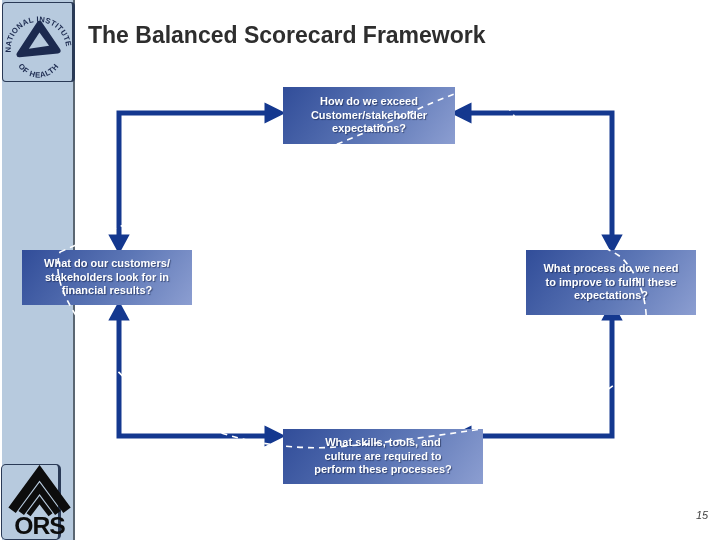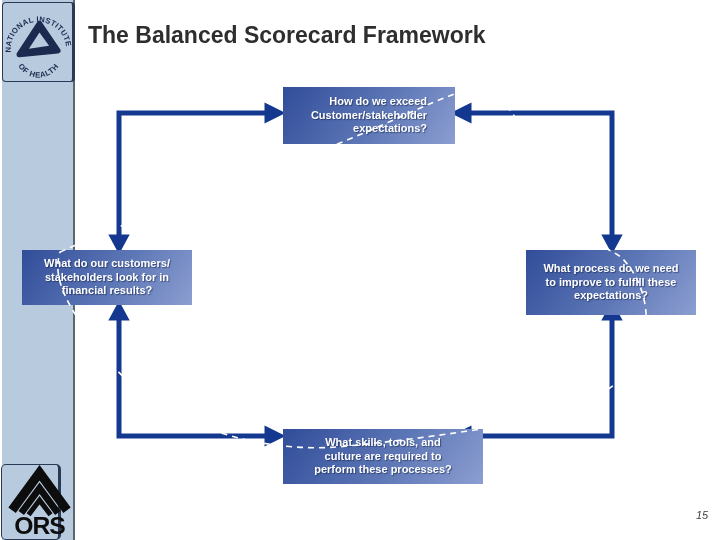--- a/index.html
+++ b/index.html
@@ -34,21 +34,21 @@
   .sketch{z-index:5;}
   .qbox{
     position:absolute;display:flex;align-items:center;justify-content:center;
     background:linear-gradient(125deg,#314d99 0%,#5d77b6 55%,#8c9ed1 100%);
     color:#ffffff;text-align:center;z-index:2;
   }
   .qbox .qtext{
     font-size:11px;font-weight:bold;line-height:13.5px;white-space:pre-line;
     text-shadow:1px 1px 1px rgba(15,25,60,0.55);padding:2px 4px;
   }
-  .qbox-top{left:283px;top:87px;width:172px;height:57px;text-align:right;}
+  .qbox-top{left:283px;top:87px;width:172px;height:57px;}
   .qbox-left{left:22px;top:250px;width:170px;height:55px;z-index:3;}
   .qbox-right{left:526px;top:250px;width:170px;height:65px;}
   .qbox-bottom{left:283px;top:429px;width:200px;height:55px;}
   .page-number{
     position:absolute;left:696px;top:509px;font-size:11px;color:#3f3f3f;font-style:italic;
   }
   .emblem-text{font-family:"Liberation Sans",sans-serif;font-weight:bold;}
 </style>
 </head>
 <body>

